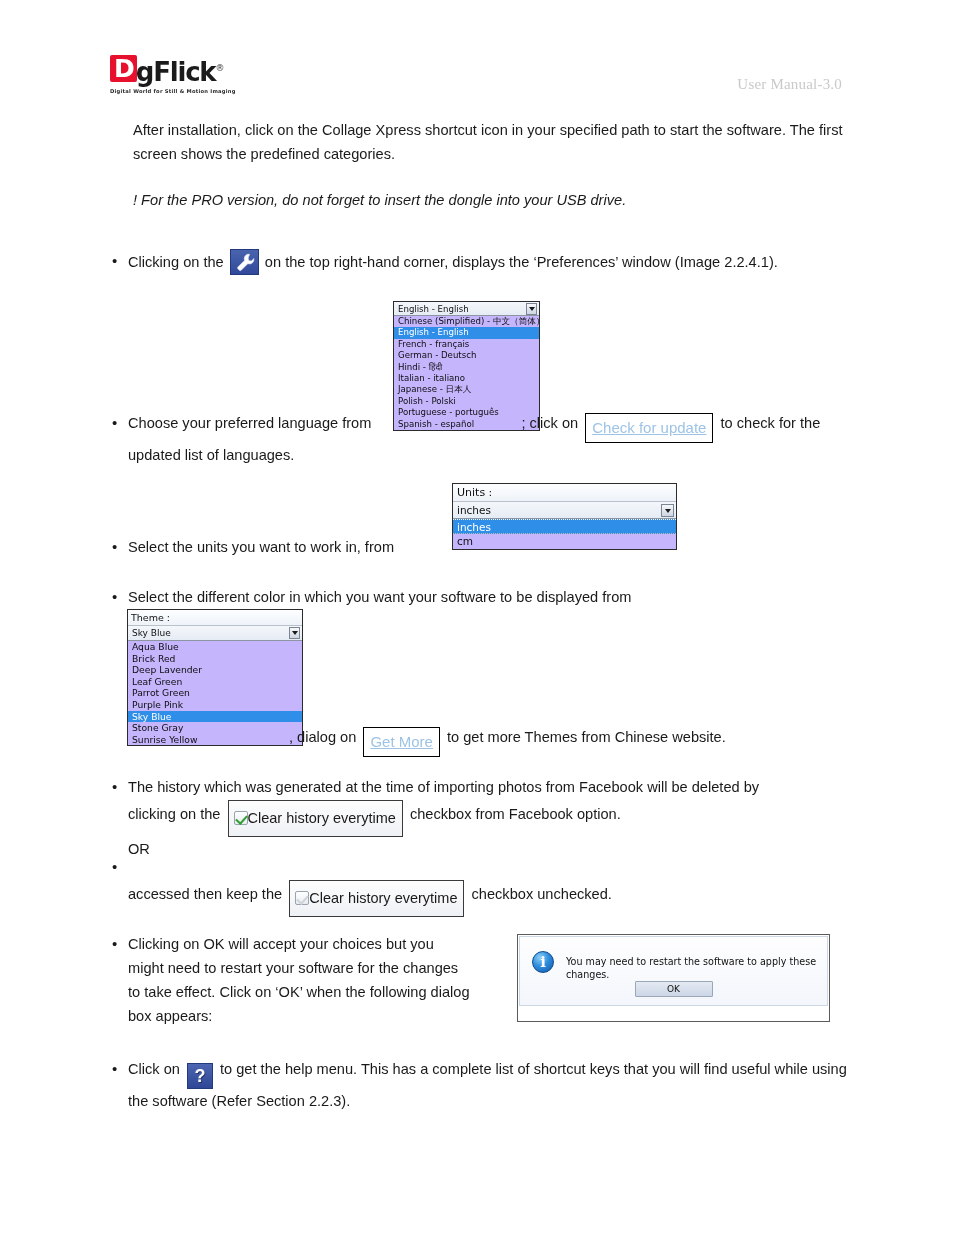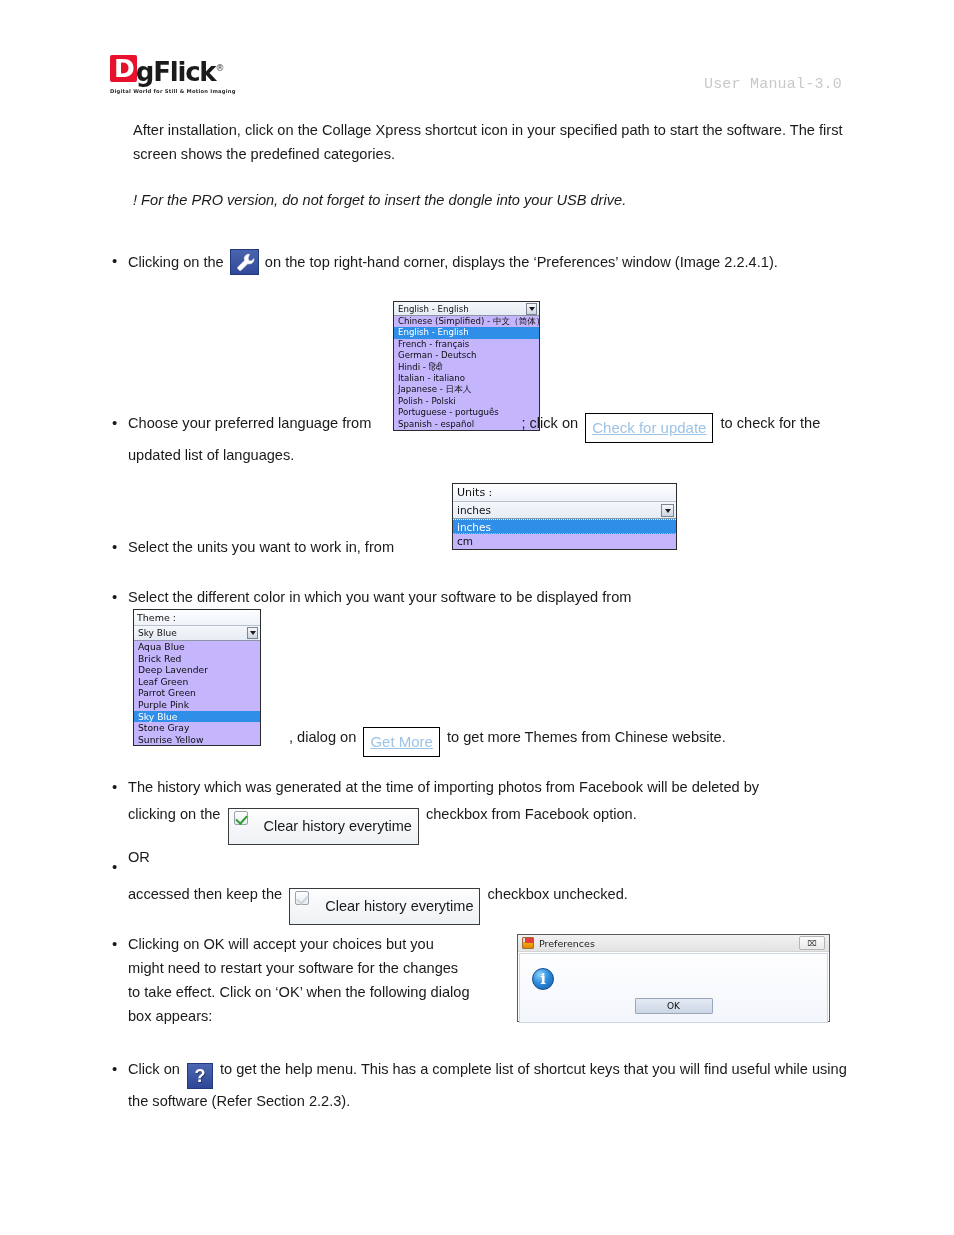--- a/index.html
+++ b/index.html
@@ -64,21 +64,21 @@
     color: #2a2a2a;
     font-family: "DejaVu Sans", sans-serif;
     font-weight: bold;
     white-space: nowrap;
   }
   .manual-label {
     position: absolute;
     right: 112px; top: 76px;
     font-size: 15px;
     color: #c9c9c9;
-    font-family: Liberation Mono, monospace;
+    font-family: Liberation Serif, serif;
     letter-spacing: 0.2px;
   }
 
   
   .content { position: absolute; left: 0; top: 0; width: 954px; }
 
   .para {
     position: absolute;
     font-size: 14.6px;
     line-height: 24px;
@@ -144,22 +144,22 @@
     color: #9dc3e6;
     text-decoration: underline;
     font-size: 15px;
     font-family: "Liberation Sans", sans-serif;
     white-space: nowrap;
   }
 
   
   .chk-chip {
     display: inline-flex;
-    align-items: flex-start;
-    gap: 16px;
+    align-items: center;
+    gap: 0;
     border: 1px solid #3a3a3a;
     background: linear-gradient(180deg,#fdfdfd 0%,#eef1f5 100%);
     padding: 2px 6px 3px 5px;
     vertical-align: -6px;
     margin: 0 3px;
   }
   .chk-chip .label {
     font-size: 14.5px;
     color: #1a1a1a;
     font-family: "Liberation Sans", sans-serif;
@@ -255,21 +255,21 @@
 
   
   #units-combo { left: 452px; top: 483px; width: 225px; }
   #units-combo .field { height: 17px; font-size: 10.5px; }
   #units-combo .field .arrow { height: 13px; top: 2px; width: 13px; }
   #units-combo .opt { font-size: 10.5px; line-height: 15px; height: 15px; }
   #units-combo .hdr { font-size: 11px; height: 18px; line-height: 17px; padding-left: 4px;}
   #units-combo .opt.sel { border-top: 1px dotted #ffffff; border-bottom: 1px dotted #b9b9b9;}
 
   
-  #theme-combo { left: 133px; top: 609px; width: 128px; }
+  #theme-combo { left: 127px; top: 609px; width: 176px; }
   #theme-combo .field { height: 15px; font-size: 9px; }
   #theme-combo .opt { font-size: 9.2px; line-height: 11.6px; height: 11.6px; }
   #theme-combo .hdr { font-size: 9.5px; height: 16px; line-height: 15px; }
 
   
   .dialog {
     position: absolute;
     left: 517px; top: 934px;
     width: 313px; height: 88px;
     border: 1px solid #5b5b5b;
@@ -499,27 +499,23 @@
       </span>
     </span>
   </div>
 
   <div class="bullet-row" style="left:112px; top:932px; width:360px;">
     <span class="bullet-dot">•</span>
     <span class="bullet-text">Clicking on OK will accept your choices but you might need to restart your software for the changes to take effect. Click on ‘OK’ when the following dialog box appears:</span>
   </div>
 
   <div class="dialog">
-    <div class="dlg-titlebar">
-      <span class="dlg-icon"></span>
-      <span class="dlg-title">Preferences</span>
-      <span class="dlg-close">⌧</span>
-    </div>
     <div class="dlg-body">
       <span class="dlg-info-icon">i</span>
+      <span class="dlg-msg">You may need to restart the software to apply these changes.</span>
       <span class="dlg-ok">OK</span>
     </div>
   </div>
 
   <div class="bullet-row" style="left:112px; top:1057px; width:740px;">
     <span class="bullet-dot">•</span>
     <span class="bullet-text"><span>Click on</span>
       <span class="icon-help">?</span>
       <span>to get the help menu. This has a complete list of shortcut keys that you will find useful while using the software (Refer Section 2.2.3).</span></span>
   </div>

